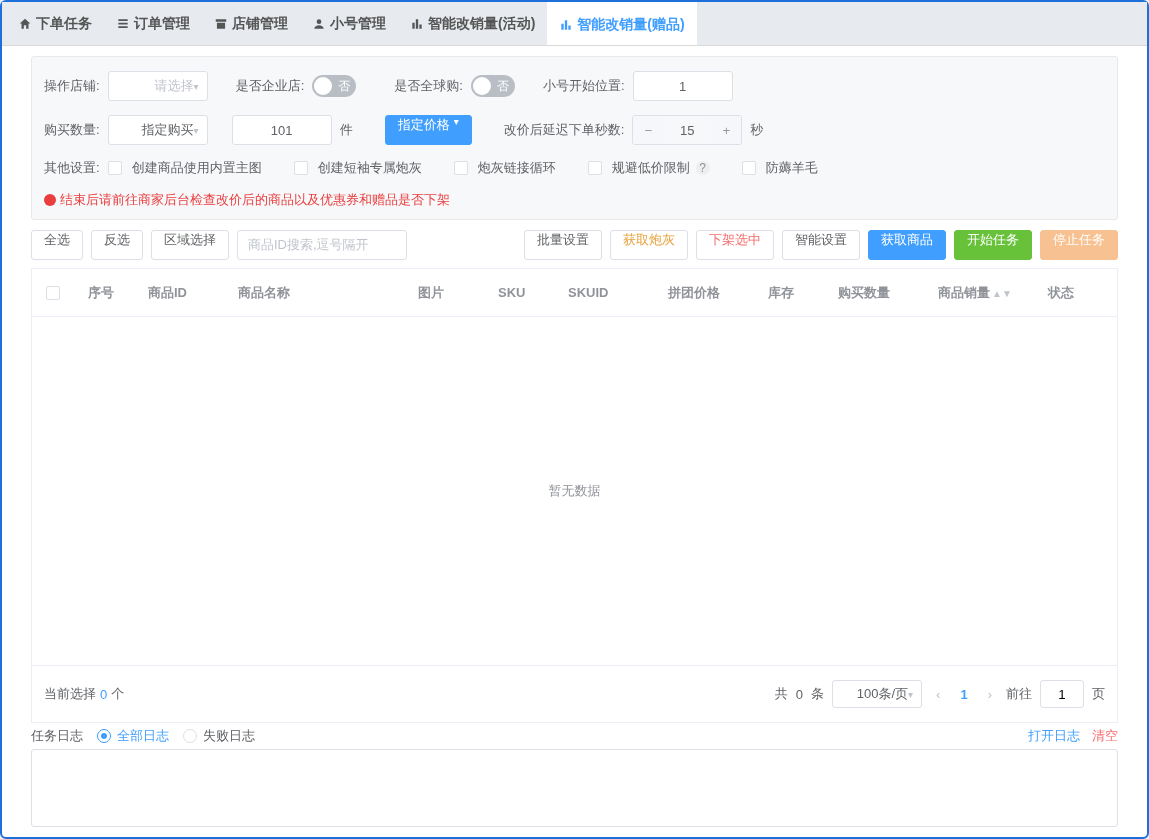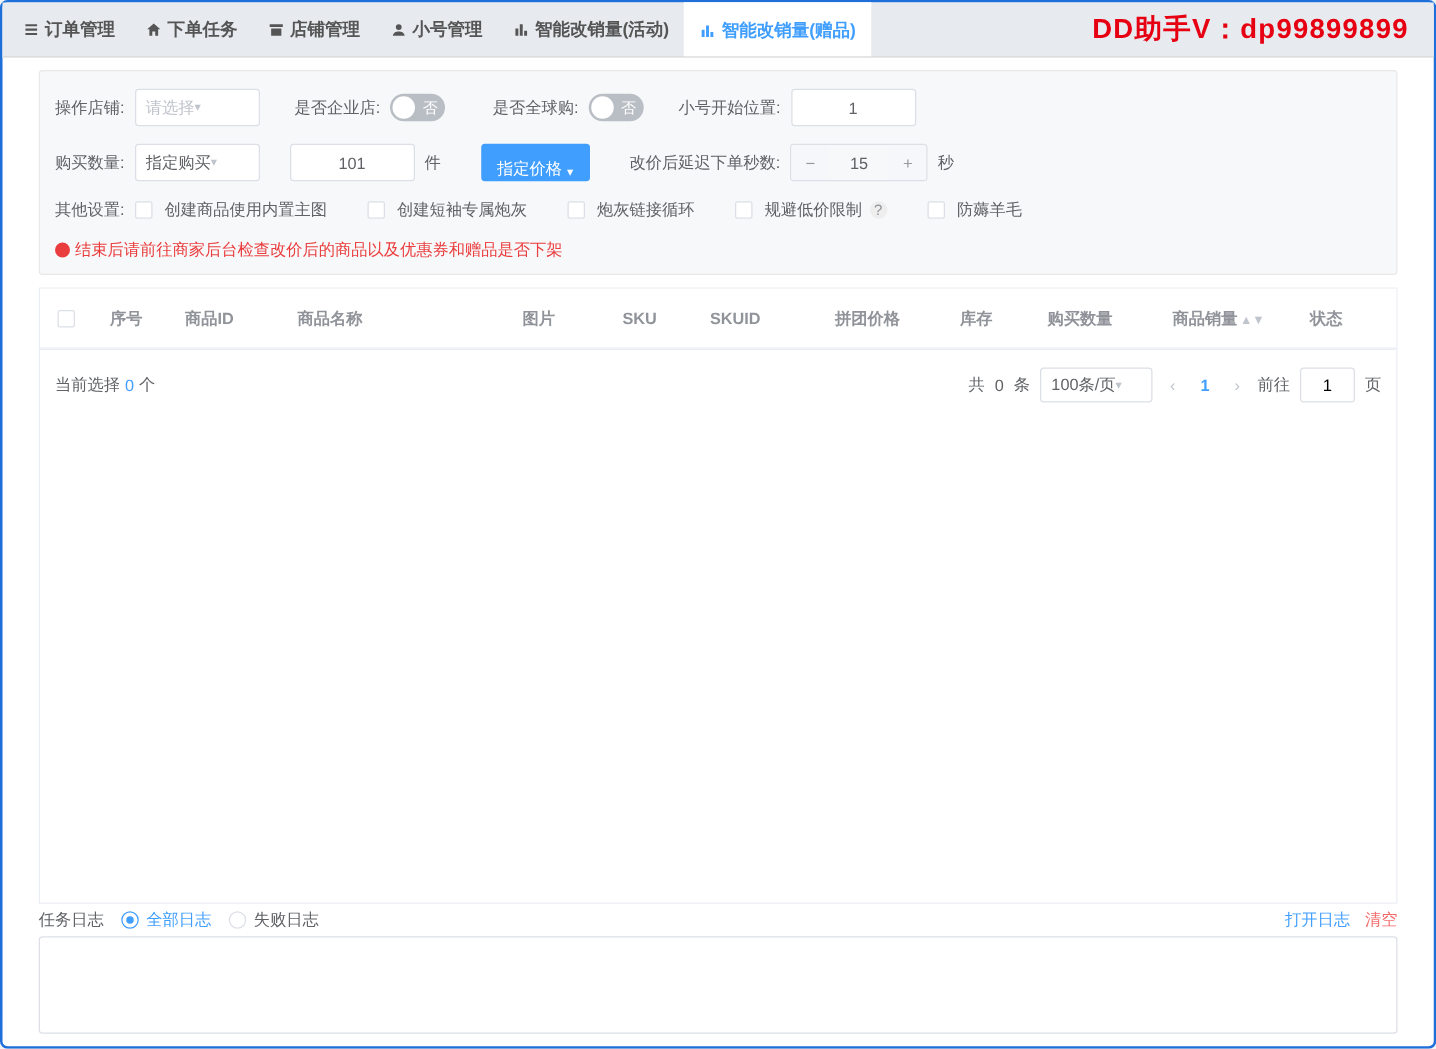--- a/index.html
+++ b/index.html
@@ -8,29 +8,29 @@
 .tabs { display: flex; background: #e7ebef; border-bottom: 1px solid #d9d9d9; height: 44px; align-items: stretch; padding: 0 4px; }
 .tab { display: flex; align-items: center; padding: 0 12px; font-size: 14px; color: #555; cursor: pointer; font-weight: 700; gap: 4px; }
 .tab.active { background: #fff; color: #409eff; border-top: 2px solid #fff; }
 .brand { margin-left: auto; color: #e60012; font-size: 22px; font-weight: 700; padding: 6px 16px 0 0; letter-spacing: 1px; }
 .ico { width: 14px; height: 14px; display: inline-block; }
 .content { padding: 10px 29px; flex: 1; display: flex; flex-direction: column; overflow: hidden; }
 .panel { background: #f7f8fa; border: 1px solid #e8e8e8; border-radius: 3px; padding: 14px 12px 10px; margin-bottom: 10px; }
 .row { display: flex; align-items: center; flex-wrap: wrap; gap: 8px 4px; margin-bottom: 14px; }
 .row:last-child { margin-bottom: 0; }
 .lbl { color: #606266; margin-right: 4px; }
-.select, .input { border: 1px solid #dcdfe6; border-radius: 3px; background: #fff; height: 30px; padding: 0 8px; display: flex; align-items: center; justify-content: flex-start; }
+.select, .input { border: 1px solid #dcdfe6; border-radius: 3px; background: #fff; height: 30px; padding: 0 8px; display: flex; align-items: center; justify-content: flex-end; }
 .select { width: 100px; color: #c0c4cc; }
 .select .arrow { color: #c0c4cc; font-size: 10px; }
 .input { width: 100px; text-align: center; color: #606266; }
 .input.center { justify-content: center; }
 .toggle { width: 44px; height: 22px; background: #b9bec4; border-radius: 11px; position: relative; display: inline-flex; align-items: center; cursor: pointer; }
 .toggle .knob { width: 18px; height: 18px; background: #fff; border-radius: 50%; position: absolute; left: 2px; }
 .toggle .txt { color: #fff; font-size: 12px; position: absolute; right: 6px; }
-.btn { border: 1px solid #dcdfe6; background: #fff; border-radius: 3px; height: 30px; padding: 0 12px; display: inline-flex; align-items: flex-end; cursor: pointer; color: #606266; }
+.btn { border: 1px solid #dcdfe6; background: #fff; border-radius: 3px; height: 30px; padding: 0 12px; display: inline-flex; align-items: flex-start; cursor: pointer; color: #606266; }
 .btn.primary { background: #409eff; color: #fff; border-color: #409eff; }
 .btn.primary .caret { margin-left: 4px; font-size: 10px; }
 .btn.success { background: #67c23a; color: #fff; border-color: #67c23a; }
 .btn.warning-faded { background: #f7b77e; color: #fff; border-color: #f7b77e; opacity: 0.85; }
 .btn.text-warn { color: #e6a23c; border-color: #dcdfe6; background: #fff; }
 .btn.text-danger { color: #f56c6c; }
 .numctl { display: flex; align-items: center; border: 1px solid #dcdfe6; border-radius: 3px; overflow: hidden; height: 30px; }
 .numctl button { width: 30px; height: 100%; background: #f5f7fa; border: none; color: #999; cursor: pointer; }
 .numctl .val { width: 48px; text-align: center; color: #606266; }
 .chk { width: 14px; height: 14px; border: 1px solid #dcdfe6; border-radius: 2px; background: #fff; display: inline-block; vertical-align: middle; margin-right: 6px; cursor: pointer; }
@@ -66,29 +66,29 @@
 .sort { color: #c0c4cc; font-size: 10px; margin-left: 2px; display: inline-flex; flex-direction: column; line-height: 6px; }
 </style>
 </head>
 <body>
 
 <div class="app">
 
   <div class="tabs">
     <div class="tab">
         <svg class="ico" viewBox="0 0 24 24" fill="currentColor">
+          <path d="M12 3l9 8h-3v9h-4v-6H10v6H6v-9H3z"></path>
+        </svg>
+        <span>下单任务</span>
+      </div>
+    <div class="tab">
+        <svg class="ico" viewBox="0 0 24 24" fill="currentColor">
           <path d="M4 4h16v3H4zm0 6h16v3H4zm0 6h16v3H4z"></path>
         </svg>
         <span>订单管理</span>
-      </div>
-    <div class="tab">
-        <svg class="ico" viewBox="0 0 24 24" fill="currentColor">
-          <path d="M12 3l9 8h-3v9h-4v-6H10v6H6v-9H3z"></path>
-        </svg>
-        <span>下单任务</span>
       </div>
     <div class="tab">
         <svg class="ico" viewBox="0 0 24 24" fill="currentColor">
           <path d="M3 4h18v4H3zm2 6h14v10H5z"></path>
         </svg>
         <span>店铺管理</span>
       </div>
     <div class="tab">
         <svg class="ico" viewBox="0 0 24 24" fill="currentColor">
           <circle cx="12" cy="8" r="4"></circle>
@@ -101,21 +101,20 @@
           <path d="M4 20V10h4v10zm6 0V4h4v16zm6 0v-7h4v7z"></path>
         </svg>
         <span>智能改销量(活动)</span>
       </div>
     <div class="tab active">
         <svg class="ico" viewBox="0 0 24 24" fill="currentColor">
           <path d="M4 20V10h4v10zm6 0V4h4v16zm6 0v-7h4v7z"></path>
         </svg>
         <span>智能改销量(赠品)</span>
       </div>
-    <div class="brand">DD助手V：dp99899899</div>
   </div>
 
   <div class="content">
 
     <div class="panel">
       <div class="row">
         <span class="lbl">操作店铺:</span>
         <div class="select">
             <span>请选择</span>
             <span class="arrow">▾</span>
@@ -179,36 +178,51 @@
         <span class="chk"></span>
           <span>防薅羊毛</span>
       </div>
 
       <div class="warn">
           <span class="dot"></span>
           <span>结束后请前往商家后台检查改价后的商品以及优惠券和赠品是否下架</span>
         </div>
     </div>
 
+    <div class="toolbar">
+      <div class="btn">全选</div>
+      <div class="btn">反选</div>
+      <div class="btn">区域选择</div>
+      <div class="search">商品ID搜索,逗号隔开</div>
+      <div class="spacer"></div>
+      <div class="btn">批量设置</div>
+      <div class="btn text-warn">获取炮灰</div>
+      <div class="btn text-danger">下架选中</div>
+      <div class="btn">智能设置</div>
+      <div class="btn primary">获取商品</div>
+      <div class="btn success">开始任务</div>
+      <div class="btn warning-faded">停止任务</div>
+    </div>
 
     <div class="table-wrap">
       <div class="thead">
         <div class="th cb"><span class="chk"></span></div>
         <div class="th" style="width:60px">序号</div>
         <div class="th" style="width:90px">商品ID</div>
         <div class="th" style="width:180px">商品名称</div>
         <div class="th" style="width:80px">图片</div>
         <div class="th" style="width:70px">SKU</div>
         <div class="th" style="width:100px">SKUID</div>
         <div class="th" style="width:100px">拼团价格</div>
         <div class="th" style="width:70px">库存</div>
         <div class="th" style="width:100px">购买数量</div>
         <div class="th" style="width:110px"><span>商品销量</span><span class="sort">▲▼</span></div>
         <div class="th" style="width:70px">状态</div>
       </div>
+      <div class="empty">暂无数据</div>
       <div class="footer-sel">
         <span>当前选择</span>
         <span class="count">0</span>
         <span>个</span>
         <div class="pager">
           <span>共</span>
           <span>0</span>
           <span>条</span>
           <div class="select" style="color:#606266;width:90px;height:28px">
               <span>100条/页</span>

